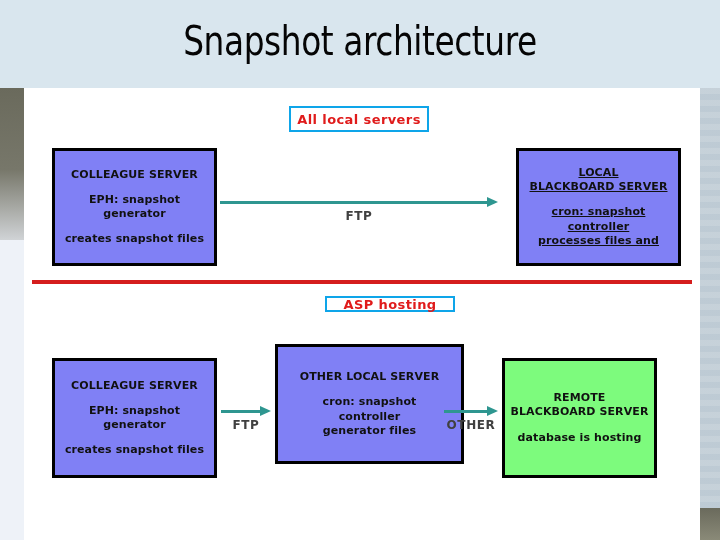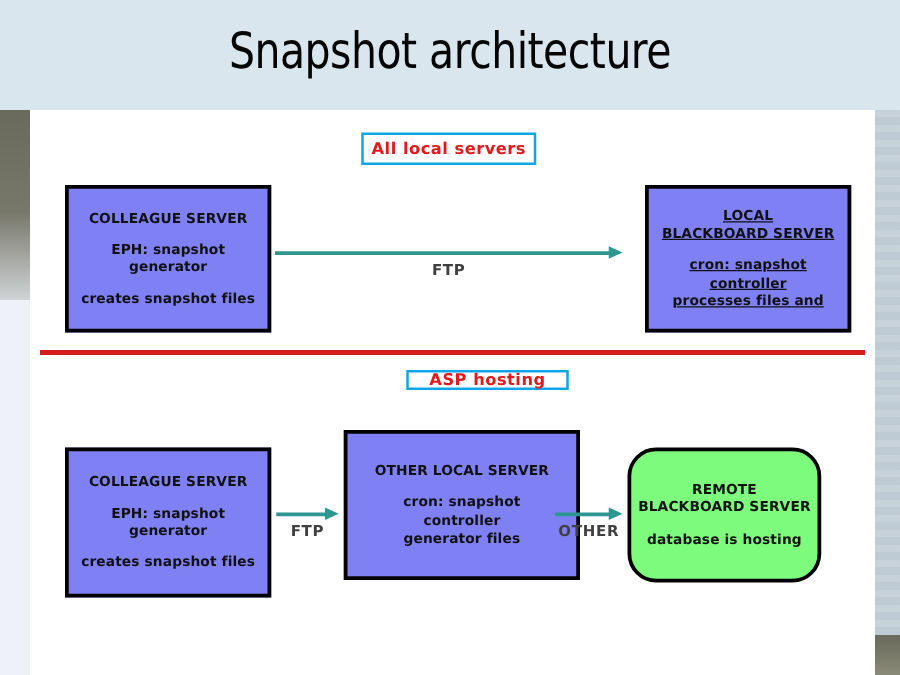--- a/index.html
+++ b/index.html
@@ -145,21 +145,21 @@
     font-weight: bold;
     line-height: 1.28;
     letter-spacing: 0.1px;
   }
   .node .gap { height: 11px; }
 
   #node-colleague-top   { left: 28px;  top: 60px;  width: 165px; height: 118px; }
   #node-local-bb        { left: 492px; top: 60px;  width: 165px; height: 118px; text-decoration: underline; }
   #node-colleague-bot   { left: 28px;  top: 270px; width: 165px; height: 120px; }
   #node-other-local     { left: 251px; top: 256px; width: 189px; height: 120px; }
-  #node-remote-bb       { left: 478px; top: 270px; width: 155px; height: 108px; border-radius: 23px; }
+  #node-remote-bb       { left: 478px; top: 270px; width: 155px; height: 120px; }
 
   
   .arrow-wrap { position: absolute; }
   .arrow-line {
     position: absolute;
     left: 0;
     top: 0;
     height: 3px;
     background: #2e9690;
   }

